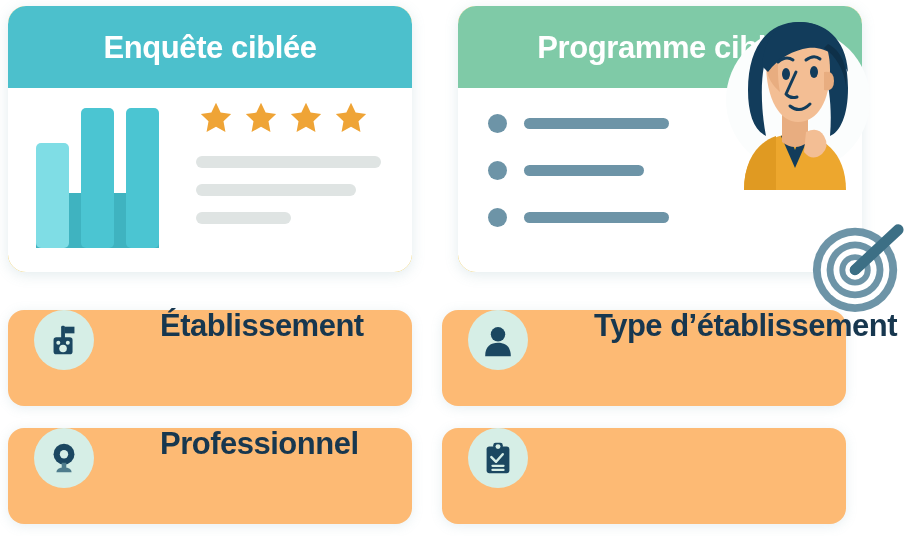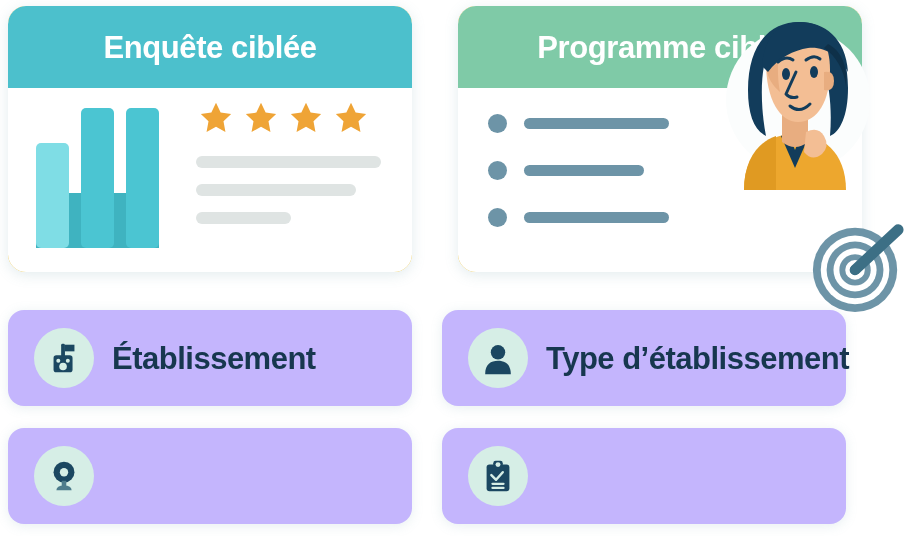--- a/index.html
+++ b/index.html
@@ -127,27 +127,28 @@
     right: -44px;
     bottom: -42px;
     width: 98px;
     height: 98px;
   }
   .target-badge svg { display: block; }
 
   
   .orow {
     position: absolute;
-    background: #c4b5fd;
+    background: #fdba74;
     border-radius: 16px;
     box-shadow: 0 2px 12px rgba(110,160,170,0.17);
     display: flex;
-    align-items: center;
+    align-items: flex-start;
     padding-left: 26px;
     box-sizing: border-box;
+    gap: 48px;
   }
   .orow.l { left: 8px;  width: 404px; height: 96px; }
   .orow.r { left: 442px; width: 404px; height: 96px; }
   .orow.row1 { top: 310px; }
   .orow.row2 { top: 428px; }
 
   .orow-icon {
     width: 60px; height: 60px;
     border-radius: 50%;
     background: #d6eee6;
@@ -313,20 +314,21 @@
 
   <div class="orow l row2">
     <span class="orow-icon">
       <svg viewBox="0 0 40 40" width="38" height="38">
         <circle cx="20" cy="16" r="11" fill="#1B4761"></circle>
         <circle cx="20" cy="16" r="4.4" fill="#D6EEE6"></circle>
         <rect x="17.6" y="25" width="4.8" height="6" fill="#4E7C8C"></rect>
         <path d="M12 35 q0 -5 8 -5 q8 0 8 5 z" fill="#4E7C8C"></path>
       </svg>
     </span>
+    <span class="orow-label">Professionnel</span>
   </div>
 
   <div class="orow r row1">
     <span class="orow-icon">
       <svg viewBox="0 0 40 40" width="38" height="38">
         <circle cx="20" cy="14" r="7.6" fill="#1B4761"></circle>
         <path d="M6.5 37 C6.5 26.5 12.5 23 20 23 C27.5 23 33.5 26.5 33.5 37 Z" fill="#1B4761"></path>
       </svg>
     </span>
     <span class="orow-label">Type d’établissement</span>

